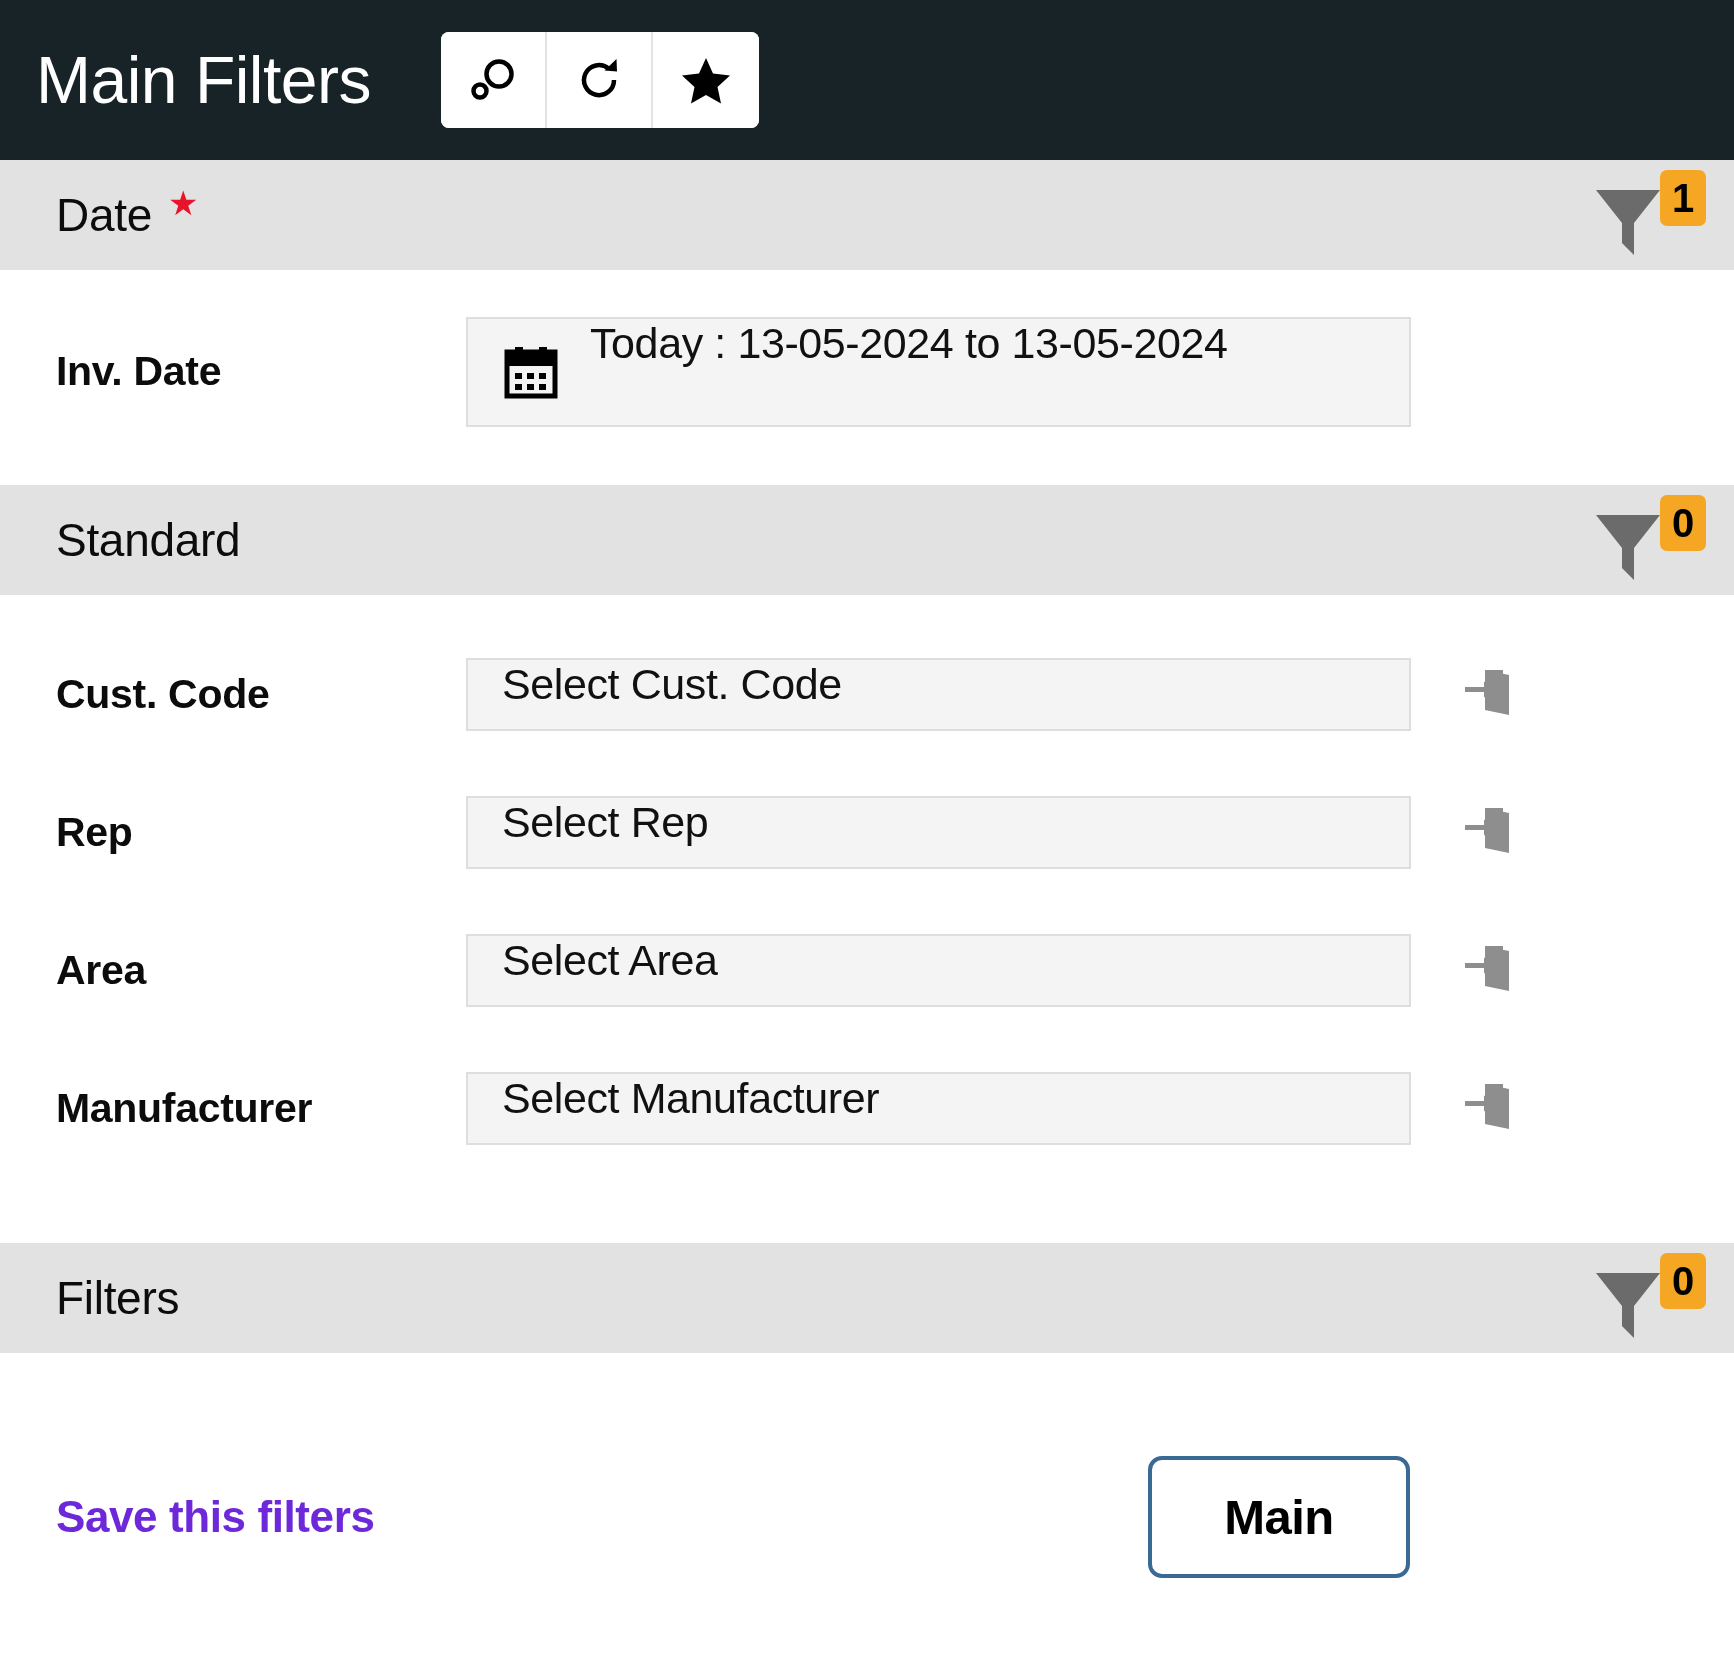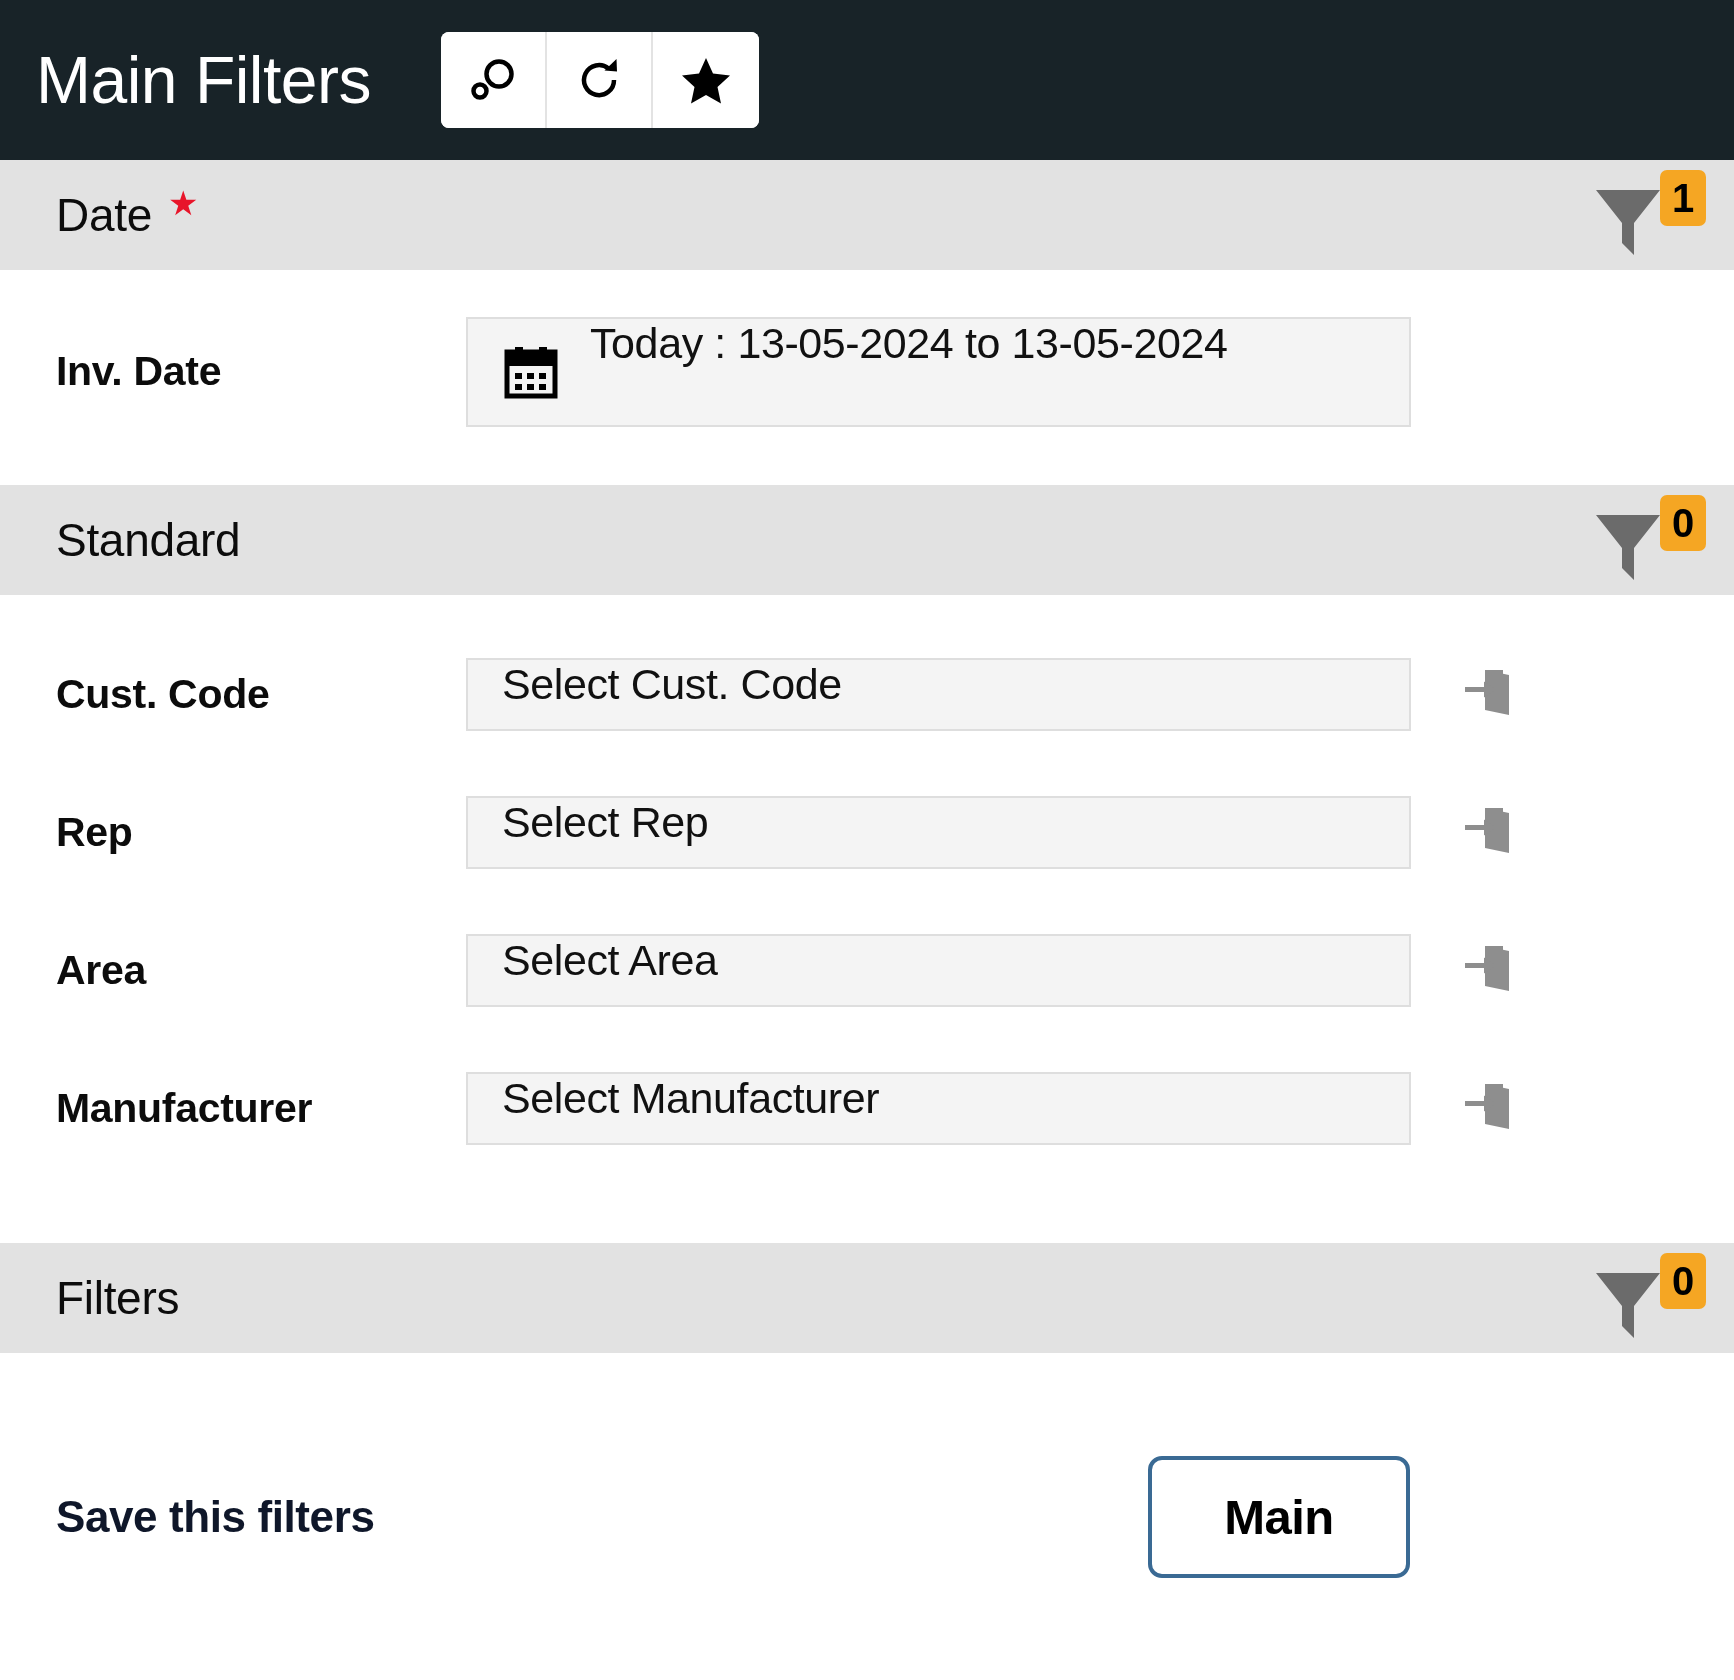--- a/index.html
+++ b/index.html
@@ -179,21 +179,21 @@
   
   .footer {
     flex: 1 1 auto;
     display: flex;
     align-items: center;
     padding: 0 56px;
     box-sizing: border-box;
     background: #ffffff;
   }
   .save-link {
-    color: #0f172a;
+    color: #6d28d9;
     font-size: 44px;
     font-weight: bold;
     text-decoration: none;
     letter-spacing: -0.4px;
     cursor: pointer;
   }
   .footer-spacer { flex: 1 1 auto; }
   .apply-btn {
     border: 4px solid #3a6a94;
     border-radius: 14px;

